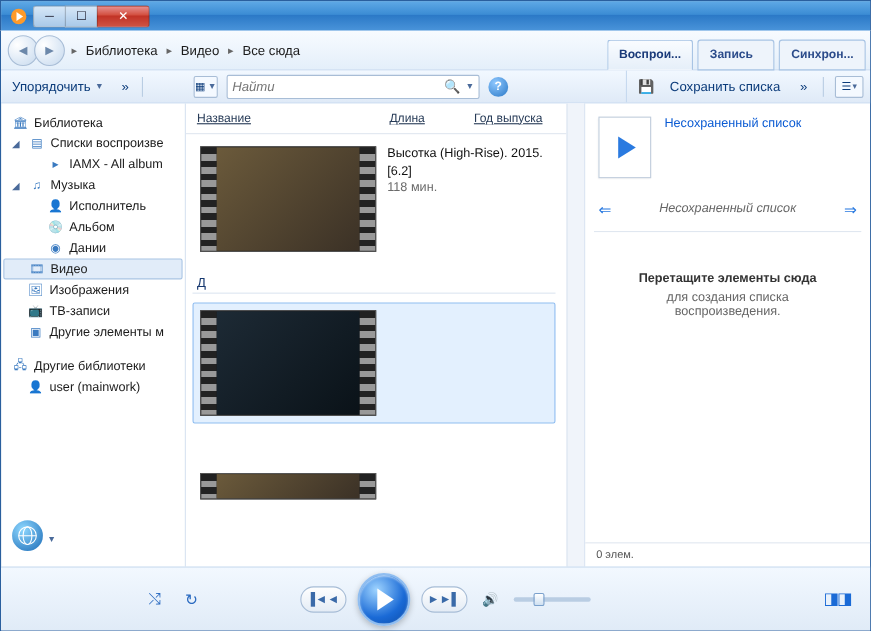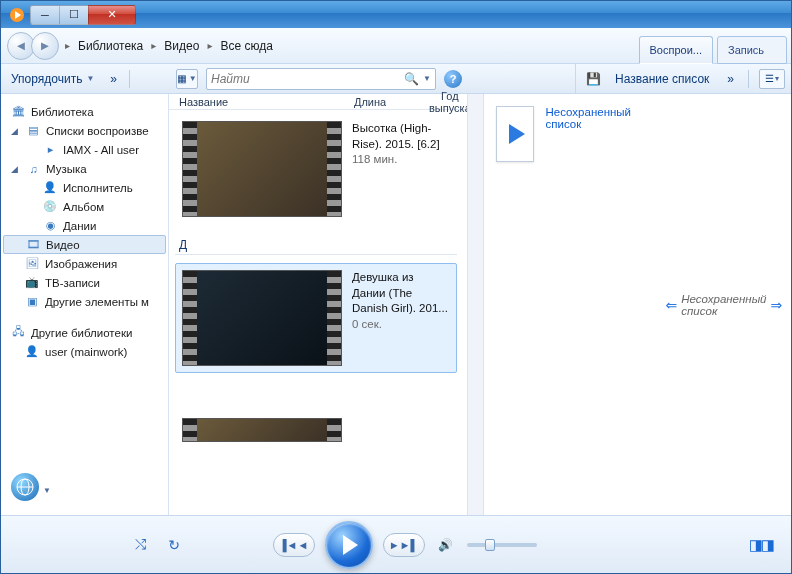--- a/index.html
+++ b/index.html
@@ -23,21 +23,21 @@
   .app-frame { border: 1px solid #2a5f9e; border-top:none; width:100%; height:calc(100% - 28px); background:#fff; display:flex; flex-direction:column; }
 
   
   .navrow { height:36px; background: linear-gradient(to bottom,#f7fbff,#e4effa); border-bottom:1px solid #c6d9ef; display:flex; align-items:center; padding:0 6px; gap:6px; position:relative; }
   .navbtns { display:flex; gap:0; }
   .navbtn { width:28px; height:28px; border-radius:50%; border:1px solid #a8bdd6; background: radial-gradient(circle at 30% 30%, #fff, #dce8f5 60%, #c7d9ed); display:flex; align-items:center; justify-content:center; color:#6c88aa; font-size:13px; cursor:pointer; }
   .breadcrumb { display:flex; align-items:center; font-size:12px; color:#1b1b1b; gap:4px; }
   .bc-sep { color:#666; font-size:10px; }
   .bc-item { padding:4px 4px; cursor:pointer; }
 
-  .right-tabs { position:absolute; right:4px; bottom:-1px; display:flex; gap:4px; }
+  .right-tabs { position:absolute; right:4px; bottom:-1px; display:flex; gap:4px;font-weight:bold; }
   .rtab { height:28px; min-width:70px; padding:0 10px; border:1px solid #a8c4e4; border-bottom:1px solid #fff; background: linear-gradient(to bottom,#f9fcff,#e6eff9); font-size:11px; color:#1b3b7a; display:flex; align-items:center; cursor:pointer; border-radius:3px 3px 0 0; }
   .rtab.inactive { background:#eef4fb; border-bottom:1px solid #a8c4e4; color:#2b4b8a; }
 
   
   .toolrow { height:30px; background: linear-gradient(to bottom,#f2f8ff,#dfeaf7); border-bottom:1px solid #c6d9ef; display:flex; align-items:center; padding:0 6px; font-size:12px; color:#0b3b7a; gap:8px; }
   .toolbtn { display:flex; align-items:center; gap:4px; padding:2px 4px; cursor:pointer; }
   .tool-sep { width:1px; height:18px; background:#b9cde3; }
   .view-btn { width:22px; height:20px; border:1px solid #a8bdd6; background:#f4f9ff; display:flex; align-items:center; justify-content:center; font-size:10px; cursor:pointer; border-radius:2px; }
   .search-box { flex:0 0 230px; height:22px; border:1px solid #a8bdd6; background:#fff; border-radius:2px; display:flex; align-items:center; padding:0 4px; }
   .search-box input { border:none; outline:none; flex:1; font-size:12px; font-style:italic; color:#888; }
@@ -55,41 +55,41 @@
   .tree-item.l1 { padding-left:22px; }
   .tree-item.l2 { padding-left:40px; }
   .tree-item.selected { background:#e1ecf9; border:1px solid #a8c4e4; border-radius:2px; padding-top:1px; padding-bottom:1px; }
   .ti-arrow { width:10px; color:#4a6a9a; font-size:9px; }
   .ti-ico { width:15px; height:15px; display:flex; align-items:center; justify-content:center; color:#3a7ac0; font-size:11px; }
   .tree-spacer { flex:1; }
   .globe { width:28px; height:28px; border-radius:50%; background:radial-gradient(circle at 35% 30%,#8fd8ff,#1a6ab6); margin:0 0 6px 8px; display:flex; align-items:center; justify-content:center; }
 
   
   .center { flex:1; display:flex; flex-direction:column; min-width:0; }
-  .colhead { height:16px; display:flex; align-items:center; border-bottom:1px solid #e0e7f0; font-size:11px; color:#273b57; padding:0 10px; gap:0; }
+  .colhead { height:28px; display:flex; align-items:center; border-bottom:1px solid #e0e7f0; font-size:11px; color:#273b57; padding:0 10px; gap:0;text-decoration:underline; }
   .ch { padding-right:10px; }
   .ch.name { flex:0 0 175px; }
   .ch.len { flex:0 0 75px; }
   .ch.year { flex:1;text-align:center; }
   .list { flex:1; overflow:hidden; padding:4px 10px 0 6px; }
   .video-item { display:flex; gap:10px; padding:6px; border:1px solid transparent; border-radius:2px; margin-bottom:8px; }
   .video-item.selected { background:#e3f0fe; border:1px solid #8fbdf0; }
   .thumb { width:160px; height:96px; background:#111; position:relative; border:1px solid #555; }
   .thumb::before, .thumb::after { content:""; position:absolute; top:0; bottom:0; width:14px; background:repeating-linear-gradient(to bottom,#222 0,#222 6px,#999 6px,#999 12px); }
   .thumb::before { left:0; }
   .thumb::after { right:0; }
   .thumb-inner { position:absolute; left:14px; right:14px; top:0; bottom:0; background:linear-gradient(135deg,#6b5a3b,#3b3126); }
   .thumb-inner.dark { background:linear-gradient(135deg,#1d2a35,#0a1218); }
   .vinfo { flex:1; font-size:11.5px; line-height:1.35; color:#222; min-width:0; }
   .vinfo .vtitle { color:#111; }
   .vinfo .vsub { color:#6b6b6b; }
   .group-header { font-size:12px; color:#16386f; padding:6px 0 2px 4px; border-bottom:1px solid #dde6f1; margin:4px 0 8px 0; }
 
   
-  .rightpane { width:308px; border-left:1px solid #d7e3f1; display:flex; flex-direction:row; }
+  .rightpane { width:260px; border-left:1px solid #d7e3f1; display:flex; flex-direction:column; }
   .rp-top { padding:12px; display:flex; gap:12px; align-items:flex-start; }
   .doc-icon { width:48px; height:56px; border:1px solid #c0cddc; background:#fff; position:relative; box-shadow:0 1px 2px rgba(0,0,0,0.1); display:flex; align-items:center; justify-content:center; }
   .play-glyph { width:0; height:0; border-left:16px solid #2a7ae0; border-top:10px solid transparent; border-bottom:10px solid transparent; margin-left:4px; }
   .rp-link { font-size:11.5px; color:#0b5bd3; cursor:pointer; }
   .rp-nav { display:flex; align-items:center; justify-content:space-between; padding:4px 8px; font-size:11.5px; color:#555; }
   .rp-nav .arrow { color:#2a7ae0; cursor:pointer; font-size:14px; padding:4px; }
   .rp-nav .caption { font-style:italic; color:#666; }
   .rp-drop { flex:1; border-top:1px solid #e0e7f0; margin:4px 8px 0 8px; padding:36px 10px 10px 10px; text-align:center; font-size:11.5px; color:#333; }
   .rp-drop .big { font-weight:600; margin-bottom:6px; }
   .rp-drop .small { color:#666; }
@@ -142,20 +142,21 @@
       <span class="bc-sep">▸</span>
       <span class="bc-item">Библиотека</span>
       <span class="bc-sep">▸</span>
       <span class="bc-item">Видео</span>
       <span class="bc-sep">▸</span>
       <span class="bc-item">Все сюда</span>
     </div>
     <div class="right-tabs">
       <div class="rtab">Воспрои...</div>
       <div class="rtab inactive">Запись</div>
+      <div class="rtab inactive">Синхрон...</div>
     </div>
   </div>
 
   <div class="toolrow">
     <div class="toolbtn">
       <span>Упорядочить</span>
       <span class="dropdown-caret">▼</span>
     </div>
     <span class="toolbtn">»</span>
     <div class="tool-sep"></div>
@@ -164,21 +165,21 @@
     <div class="search-box">
       <input placeholder="Найти" style="">
       <span style="color:#3a7ac0;font-size:12px;">🔍</span>
       <span class="dropdown-caret" style="margin-left:4px;">▼</span>
     </div>
     <div class="help-ico">?</div>
 
     <div class="right-toolbar">
       <span style="color:#3a7ac0;">💾</span>
       <div class="toolbtn">
-        <span>Название список</span>
+        <span>Сохранить списка</span>
       </div>
       <span class="toolbtn">»</span>
       <div class="tool-sep"></div>
       <div class="options-btn">☰<span class="dropdown-caret" style="margin-left:1px">▾</span></div>
     </div>
   </div>
 
   <div class="main">
 
     <div class="tree">
@@ -186,21 +187,21 @@
         <span class="ti-ico">🏛</span>
         <span>Библиотека</span>
       </div>
       <div class="tree-item">
         <span class="ti-arrow">◢</span>
         <span class="ti-ico">▤</span>
         <span>Списки воспроизве</span>
       </div>
       <div class="tree-item l2">
         <span class="ti-ico">▸</span>
-        <span>IAMX - All user</span>
+        <span>IAMX - All album</span>
       </div>
       <div class="tree-item">
         <span class="ti-arrow">◢</span>
         <span class="ti-ico">♫</span>
         <span>Музыка</span>
       </div>
       <div class="tree-item l2">
         <span class="ti-ico">👤</span>
         <span>Исполнитель</span>
       </div>
@@ -266,24 +267,20 @@
             <div class="vsub">118 мин.</div>
           </div>
         </div>
 
         <div class="group-header">Д</div>
 
         <div class="video-item selected">
           <div class="thumb">
               <div class="thumb-inner dark"></div>
             </div>
-          <div class="vinfo">
-            <div class="vtitle">Девушка из Дании (The Danish Girl). 201...</div>
-            <div class="vsub">0 сек.</div>
-          </div>
         </div>
 
         <div style="height:30px"></div>
         <div class="video-item" style="margin-bottom:0;">
           <div class="thumb" style="height:24px;">
               <div class="thumb-inner"></div>
             </div>
         </div>
       </div>
     </div>
@@ -295,20 +292,25 @@
         <div class="doc-icon">
           <div class="play-glyph"></div>
         </div>
         <span class="rp-link">Несохраненный список</span>
       </div>
       <div class="rp-nav">
         <span class="arrow">⇐</span>
         <span class="caption">Несохраненный список</span>
         <span class="arrow">⇒</span>
       </div>
+      <div class="rp-drop">
+        <div class="big">Перетащите элементы сюда</div>
+        <div class="small">для создания списка</div>
+        <div class="small">воспроизведения.</div>
+      </div>
       <div class="rp-footer">
         <span>0 элем.</span>
       </div>
     </div>
   </div>
 
   <div class="player">
     <div class="left-extra">
       <span class="pico">⤭</span>
       <span class="pico">↻</span>

